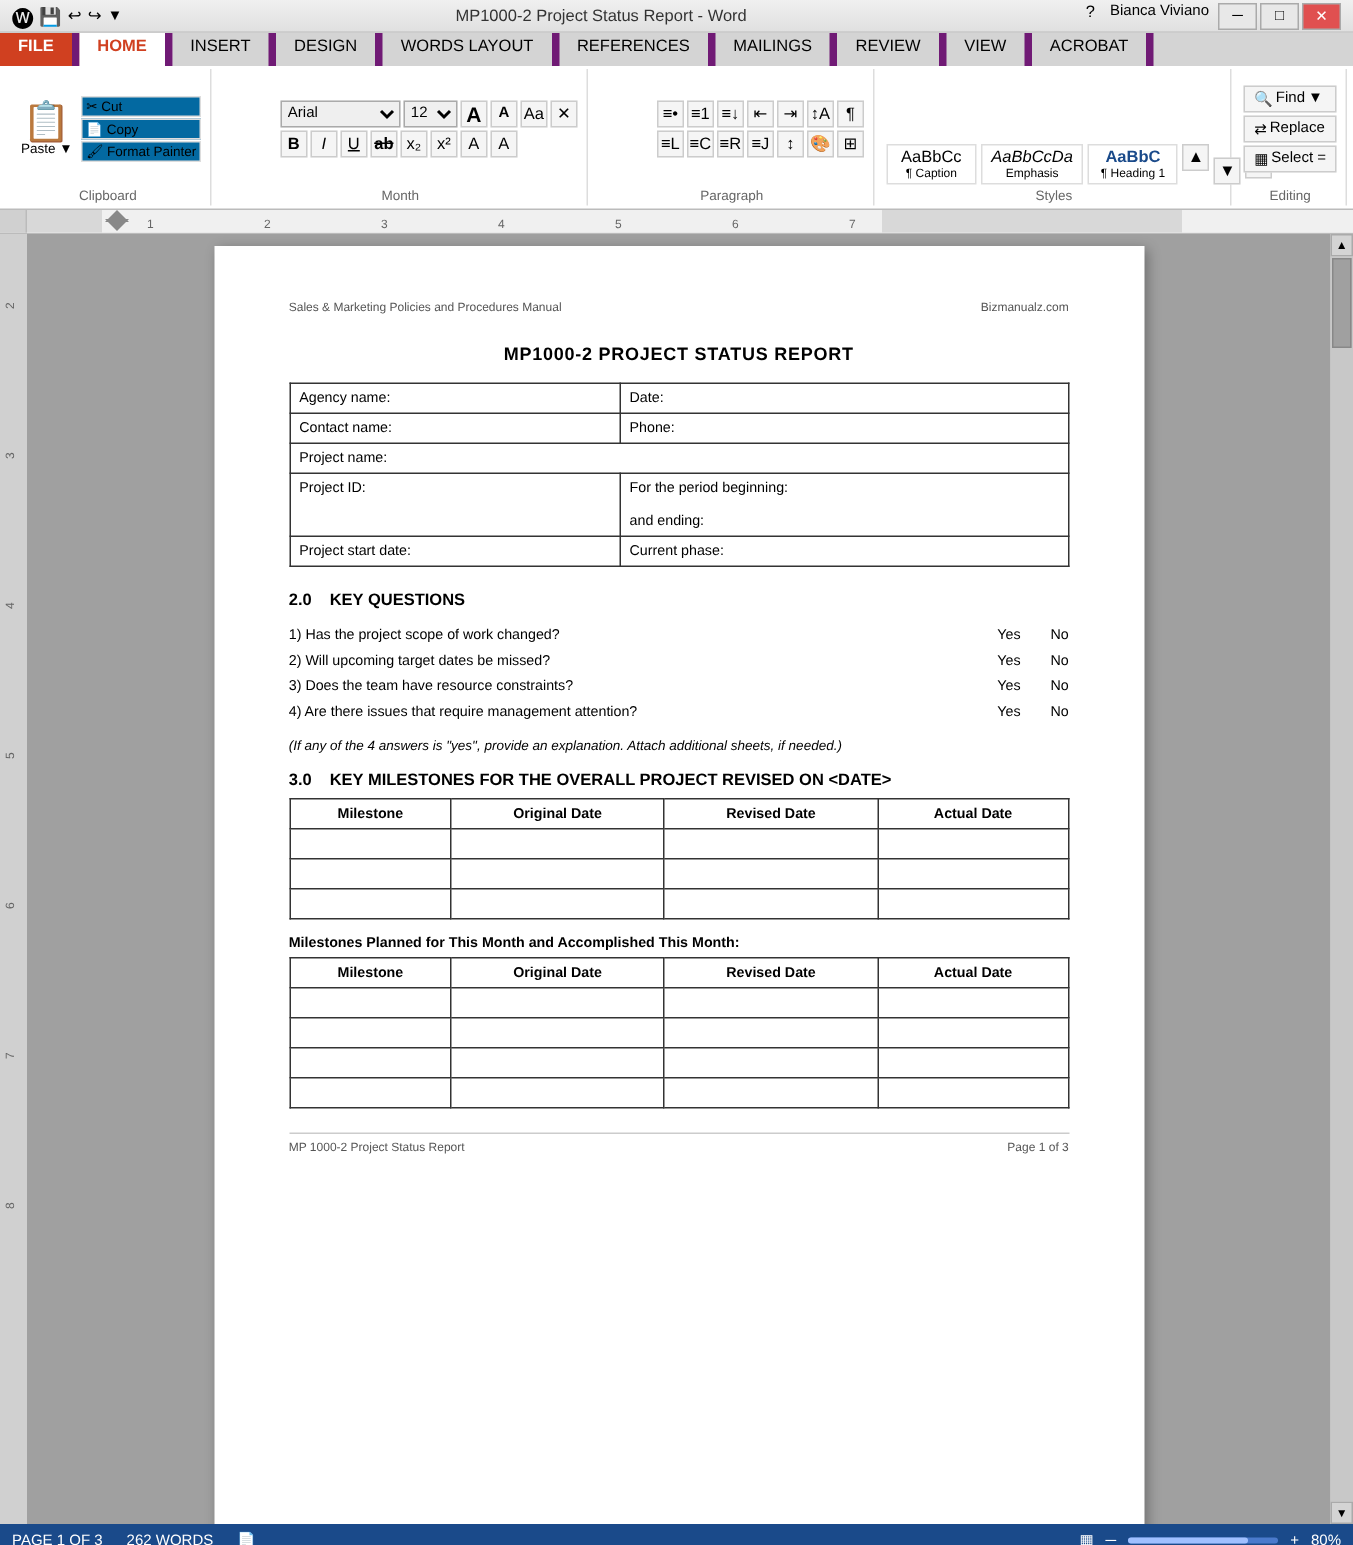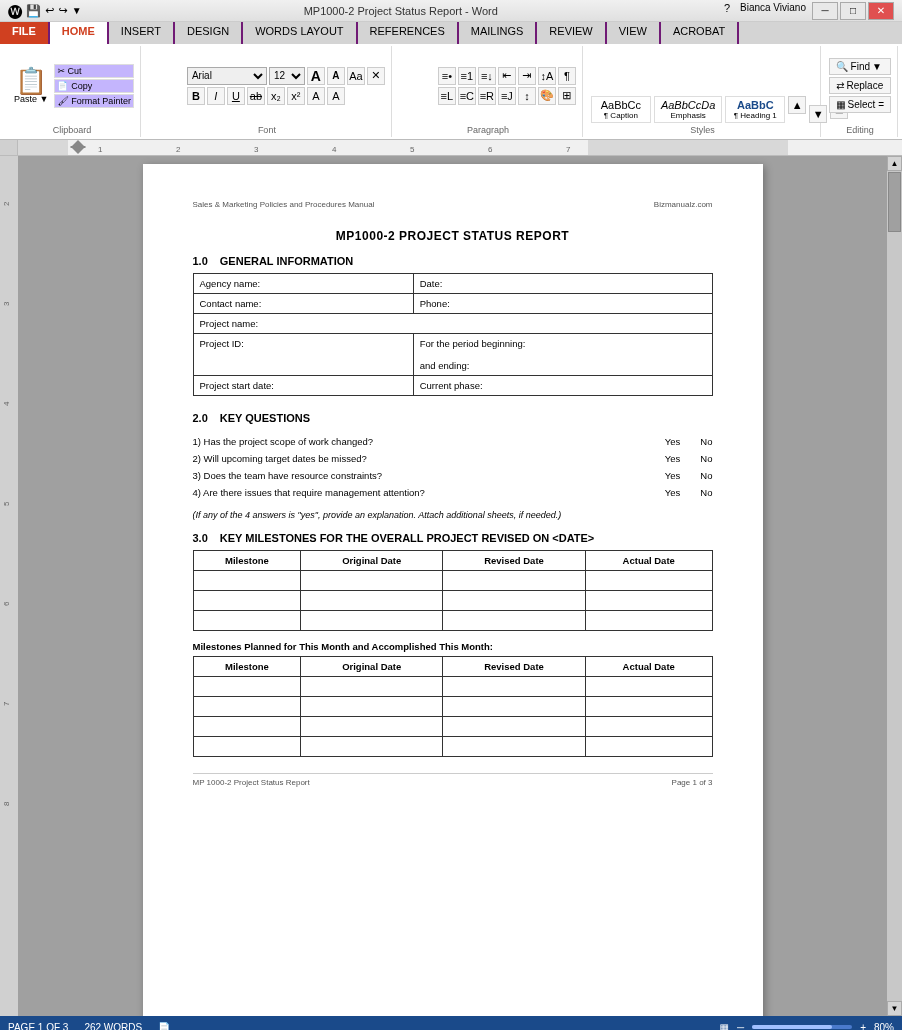--- a/index.html
+++ b/index.html
@@ -17,31 +17,31 @@
     }
     .title-bar-left { display: flex; align-items: center; gap: 4px; }
     .title-bar-center { font-size: 11px; color: #333; flex: 1; text-align: center; }
     .title-bar-right { display: flex; gap: 2px; }
     .title-btn { width: 26px; height: 18px; display: flex; align-items: center; justify-content: center; font-size: 10px; border: 1px solid #aaa; background: #e8e8e8; cursor: pointer; }
     .title-btn.close { background: #e05050; color: white; }
 
     
     .ribbon { background: white; border-bottom: 1px solid #bbb; }
     .ribbon-tabs { display: flex; background: #d4d4d4; height: 22px; }
-    .ribbon-tab { padding: 3px 12px; font-size: 11px; cursor: pointer; border-right: 2px solid #701a75; }
+    .ribbon-tab { padding: 3px 12px; font-size: 11px; cursor: pointer; border-right: 5px solid #701a75; }
     .ribbon-tab.active { background: white; color: #d04020; font-weight: bold; }
     .ribbon-content { display: flex; padding: 2px 4px; gap: 2px; min-height: 64px; align-items: stretch; }
     .ribbon-group { display: flex; flex-direction: column; border-right: 1px solid #ddd; padding: 2px 6px; min-width: fit-content; }
     .ribbon-group-label { font-size: 9px; text-align: center; color: #666; margin-top: auto; padding-top: 2px; }
     .ribbon-group-content { display: flex; align-items: center; gap: 2px; flex: 1; }
 
     
     .clipboard-big { display: flex; flex-direction: column; align-items: center; padding: 2px 4px; }
     .clipboard-small { display: flex; flex-direction: column; gap: 1px; }
-    .small-btn { font-size: 9px; padding: 1px 2px; background: #c4b5fd; border: 1px solid #ddd; cursor: pointer; }
+    .small-btn { font-size: 9px; padding: 1px 2px; background: #0369a1; border: 1px solid #ddd; cursor: pointer; }
 
     
     .font-controls { display: flex; flex-direction: column; gap: 2px; }
     .font-row { display: flex; align-items: center; gap: 2px; padding-left: 38px; }
     .font-select { height: 18px; font-size: 10px; border: 1px solid #aaa; min-width: 80px; }
     .font-size-select { height: 18px; font-size: 10px; border: 1px solid #aaa; width: 36px; }
     .font-btn { width: 18px; height: 18px; font-size: 11px; border: 1px solid #ccc; background: #f5f5f5; cursor: pointer; display: flex; align-items: center; justify-content: center; }
     .font-btn.bold { font-weight: bold; }
     .font-btn.italic { font-style: italic; }
     .font-btn.underline { text-decoration: underline; }
@@ -161,29 +161,29 @@
             </select>
             <div class="font-btn" style="font-size:14px; font-weight:bold;">A</div>
             <div class="font-btn" style="font-size:10px; font-weight:bold;">A</div>
             <div class="font-btn">Aa</div>
             <div class="font-btn">✕</div>
           </div>
           <div class="font-row">
             <div class="font-btn bold">B</div>
             <div class="font-btn italic">I</div>
             <div class="font-btn underline">U</div>
-            <div class="font-btn" style="text-decoration:line-through;">ab</div>
+            <div class="font-btn" style="text-decoration:line-through;font-weight:bold;">ab</div>
             <div class="font-btn">x₂</div>
             <div class="font-btn">x²</div>
             <div class="font-btn">A</div>
             <div class="font-btn">A</div>
           </div>
         </div>
       </div>
-      <div class="ribbon-group-label">Font</div>
+      <div class="ribbon-group-label">Month</div>
     </div>
 
     <div class="ribbon-group">
       <div class="ribbon-group-content">
         <div class="font-controls">
           <div class="font-row">
             <div class="font-btn">≡•</div>
             <div class="font-btn">≡1</div>
             <div class="font-btn">≡↓</div>
             <div class="font-btn">⇤</div>
@@ -291,24 +291,20 @@
 
     <div class="page">
 
       <div class="page-header">
         <span>Sales &amp; Marketing Policies and Procedures Manual</span>
         <span>Bizmanualz.com</span>
       </div>
 
       <div class="doc-title">MP1000-2 PROJECT STATUS REPORT</div>
 
-      <div class="section-heading">
-        <span>1.0</span>
-        <span>GENERAL INFORMATION</span>
-      </div>
 
       <table class="info-table">
         <tbody>
             <tr>
           <td>Agency name:</td>
           <td>Date:</td>
         </tr>
         <tr>
           <td>Contact name:</td>
           <td>Phone:</td>

